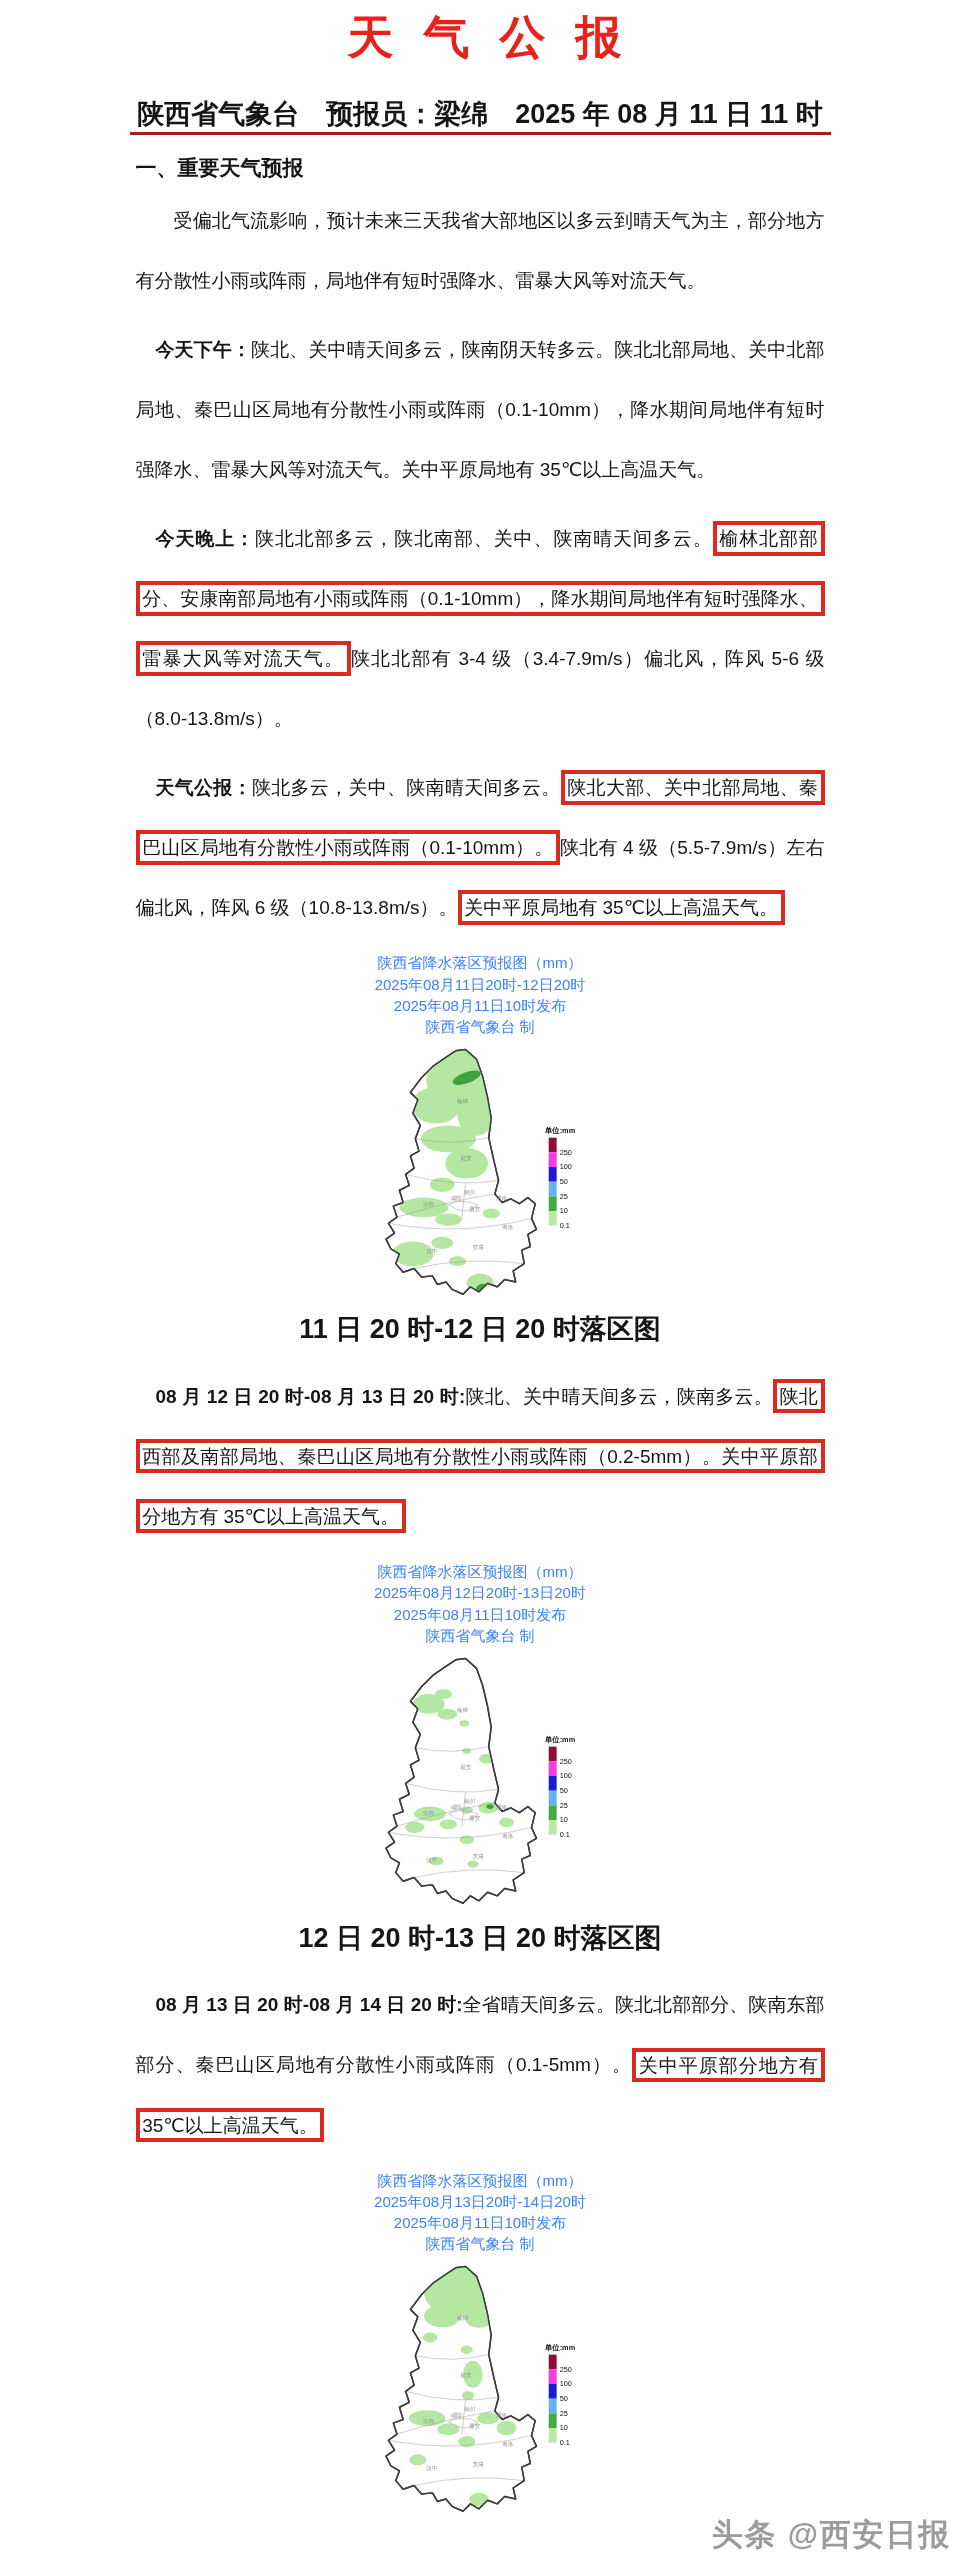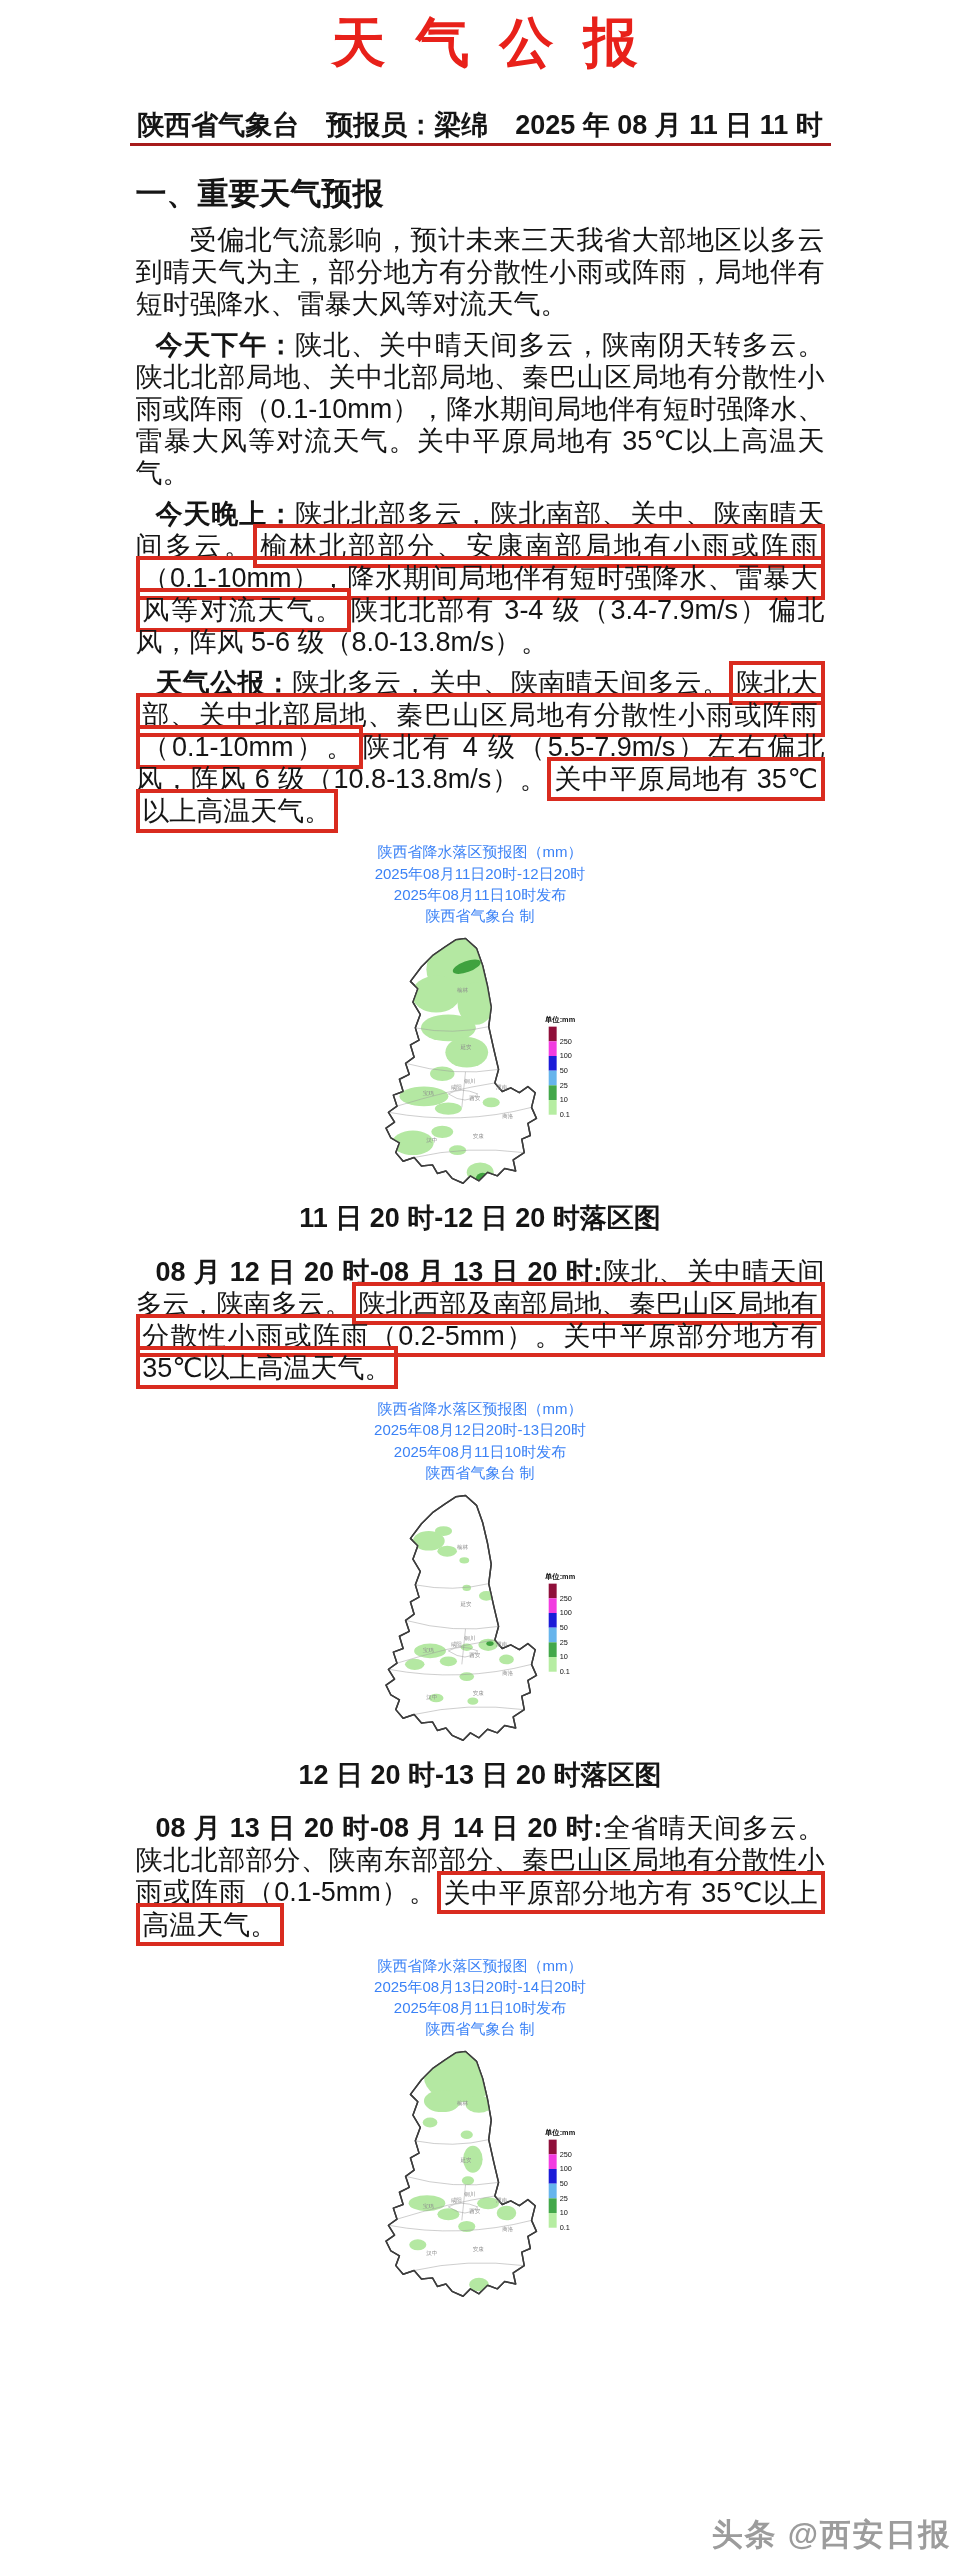--- a/index.html
+++ b/index.html
@@ -1,25 +1,25 @@
 <!DOCTYPE html>
 <html style="font-size:14.2px"><head>
 <meta charset="utf-8">
 <style>
   html,body{margin:0;padding:0;background:#fff;}
   .page{position:relative;width:960px;height:2576px;background:#ffffff;overflow:hidden;
         font-family:"Liberation Sans","DejaVu Sans",sans-serif;color:#151515;}
-  .title{margin:7.1px 0 0;text-align:center;color:#e8211a;font-size:54px;font-weight:bold;
+  .title{margin:7.1px 0 0;text-align:center;color:#e8211a;font-size:46px;font-weight:bold;
          letter-spacing:30px;text-indent:39px;}
   .subtitle-wrap{width:701px;margin:27px auto 0;border-bottom:3.6px solid #a61b1b;
                  padding-bottom:0;text-align:center;}
   .subtitle{font-size:27px;font-weight:bold;white-space:nowrap;}
   .content{width:689px;margin:0 auto;}
-  h2.sec{font-size:31px;font-weight:bold;margin:27px 0 0;}
-  p.body{font-size:27px;line-height:32px;margin:9px 0 0;text-align:justify;}
+  h2.sec{font-size:21px;font-weight:bold;margin:19px 0 0;}
+  p.body{font-size:19px;line-height:60px;margin:9px 0 0;text-align:justify;}
   p.indent{text-indent:2em;}
   .lead{font-weight:bold;margin-left:20px;}
   .hl{border:4.4px solid #d92b1f;padding:2.7px 2.7px;
       -webkit-box-decoration-break:clone;box-decoration-break:clone;}
   .map-fig{margin:10.7px auto 0;text-align:center;}
   .fig-head{font-size:15px;line-height:21.3px;color:#3b82f6;}
   .map-svg{display:block;margin:3.6px auto 0;}
   .fig-caption{font-size:27px;font-weight:bold;margin-top:7.1px;}
   .watermark{position:absolute;right:9px;bottom:19.6px;font-size:31px;font-weight:bold;
              color:#9c9c9c;letter-spacing:1.8px;text-shadow:0.9px 0.9px 0 #ffffff;text-align:right;}

